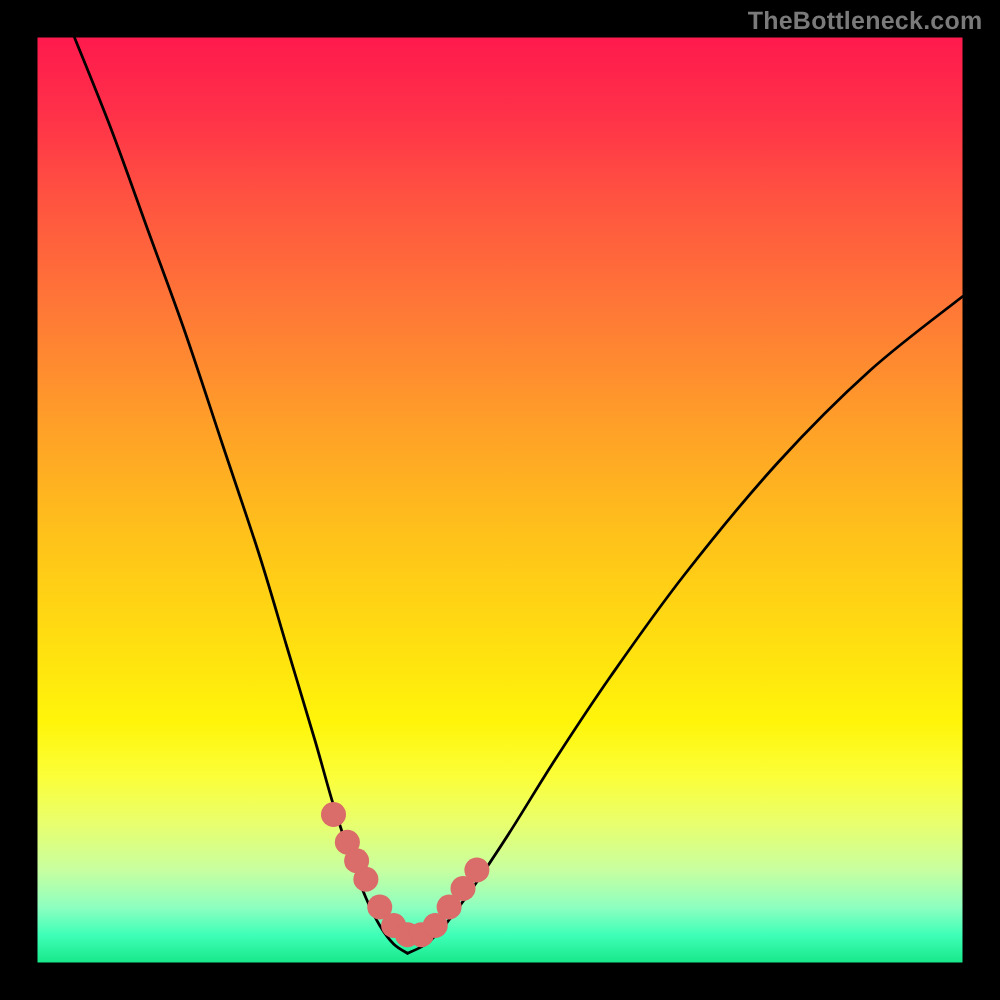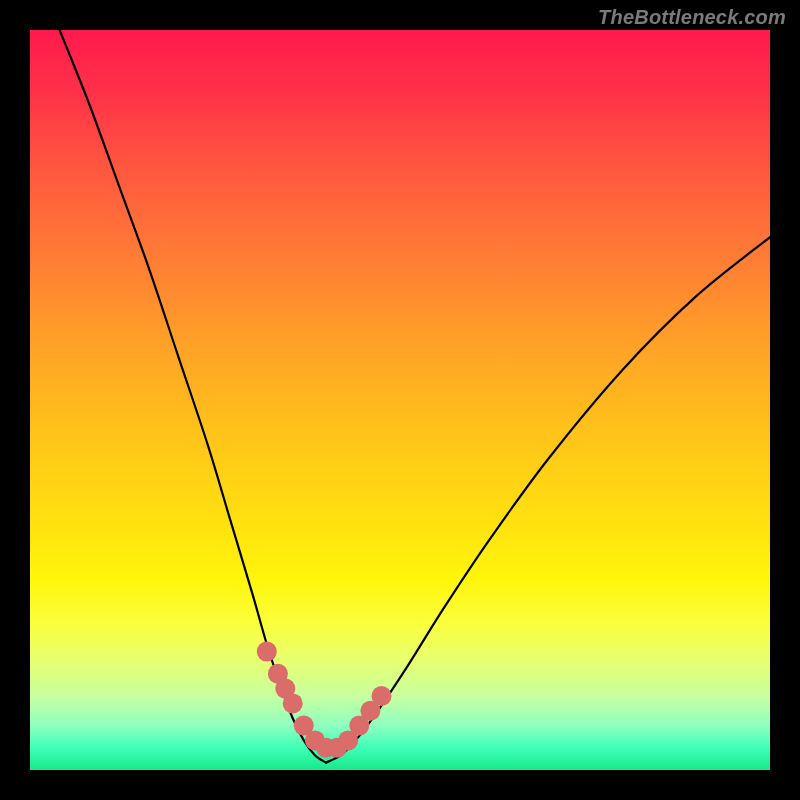--- a/index.html
+++ b/index.html
@@ -35,21 +35,20 @@
   }
   .watermark {
     position: absolute;
     top: 6px;
     right: 14px;
     font-family: Arial, Helvetica, sans-serif;
     font-size: 20px;
     color: #7a7a7a;
     letter-spacing: 0.2px;
     font-weight: 600;
-    font-style: italic;
   }
   svg.curves {
     position: absolute;
     left: 0; top: 0;
     width: 100%; height: 100%;
     overflow: visible;
   }
 </style>
 </head>
 <body>

